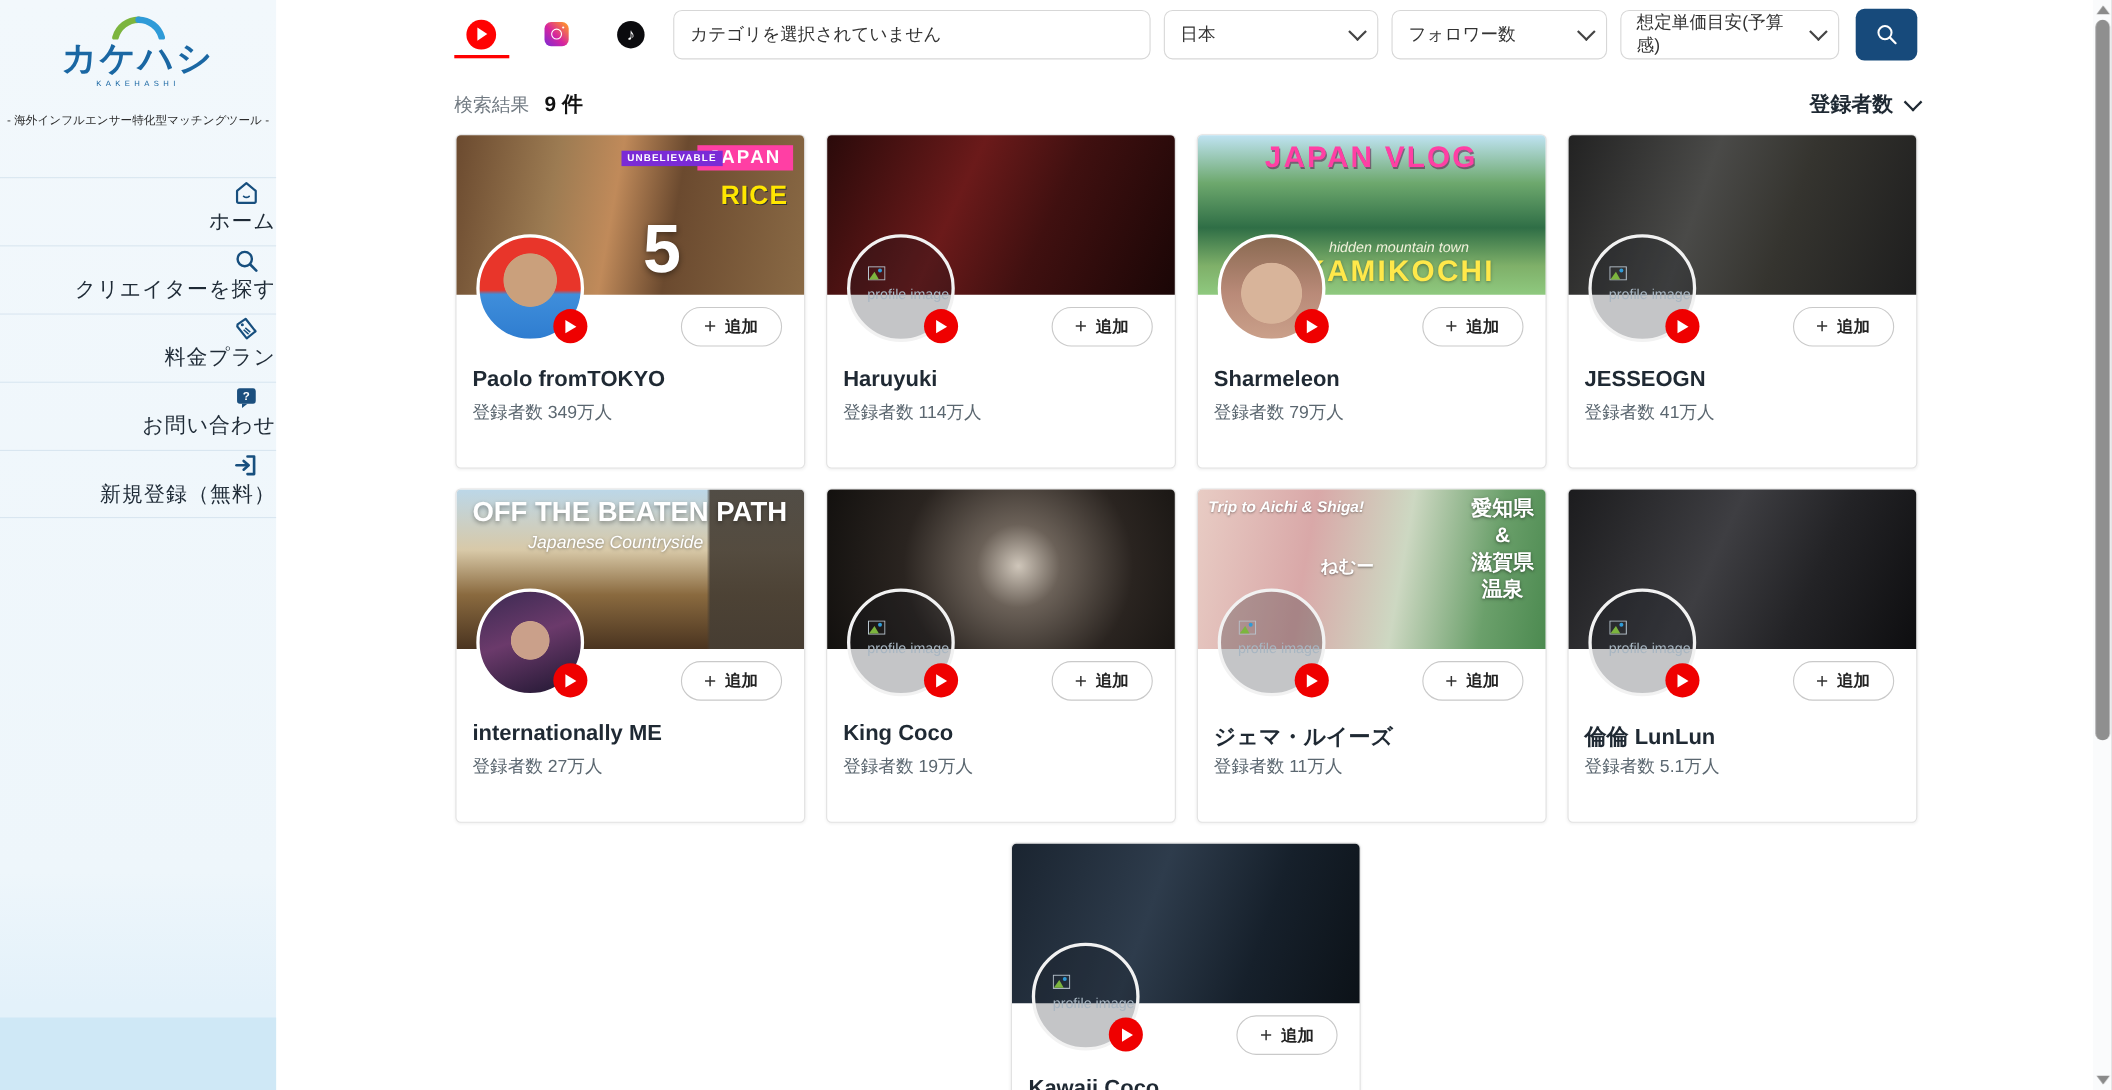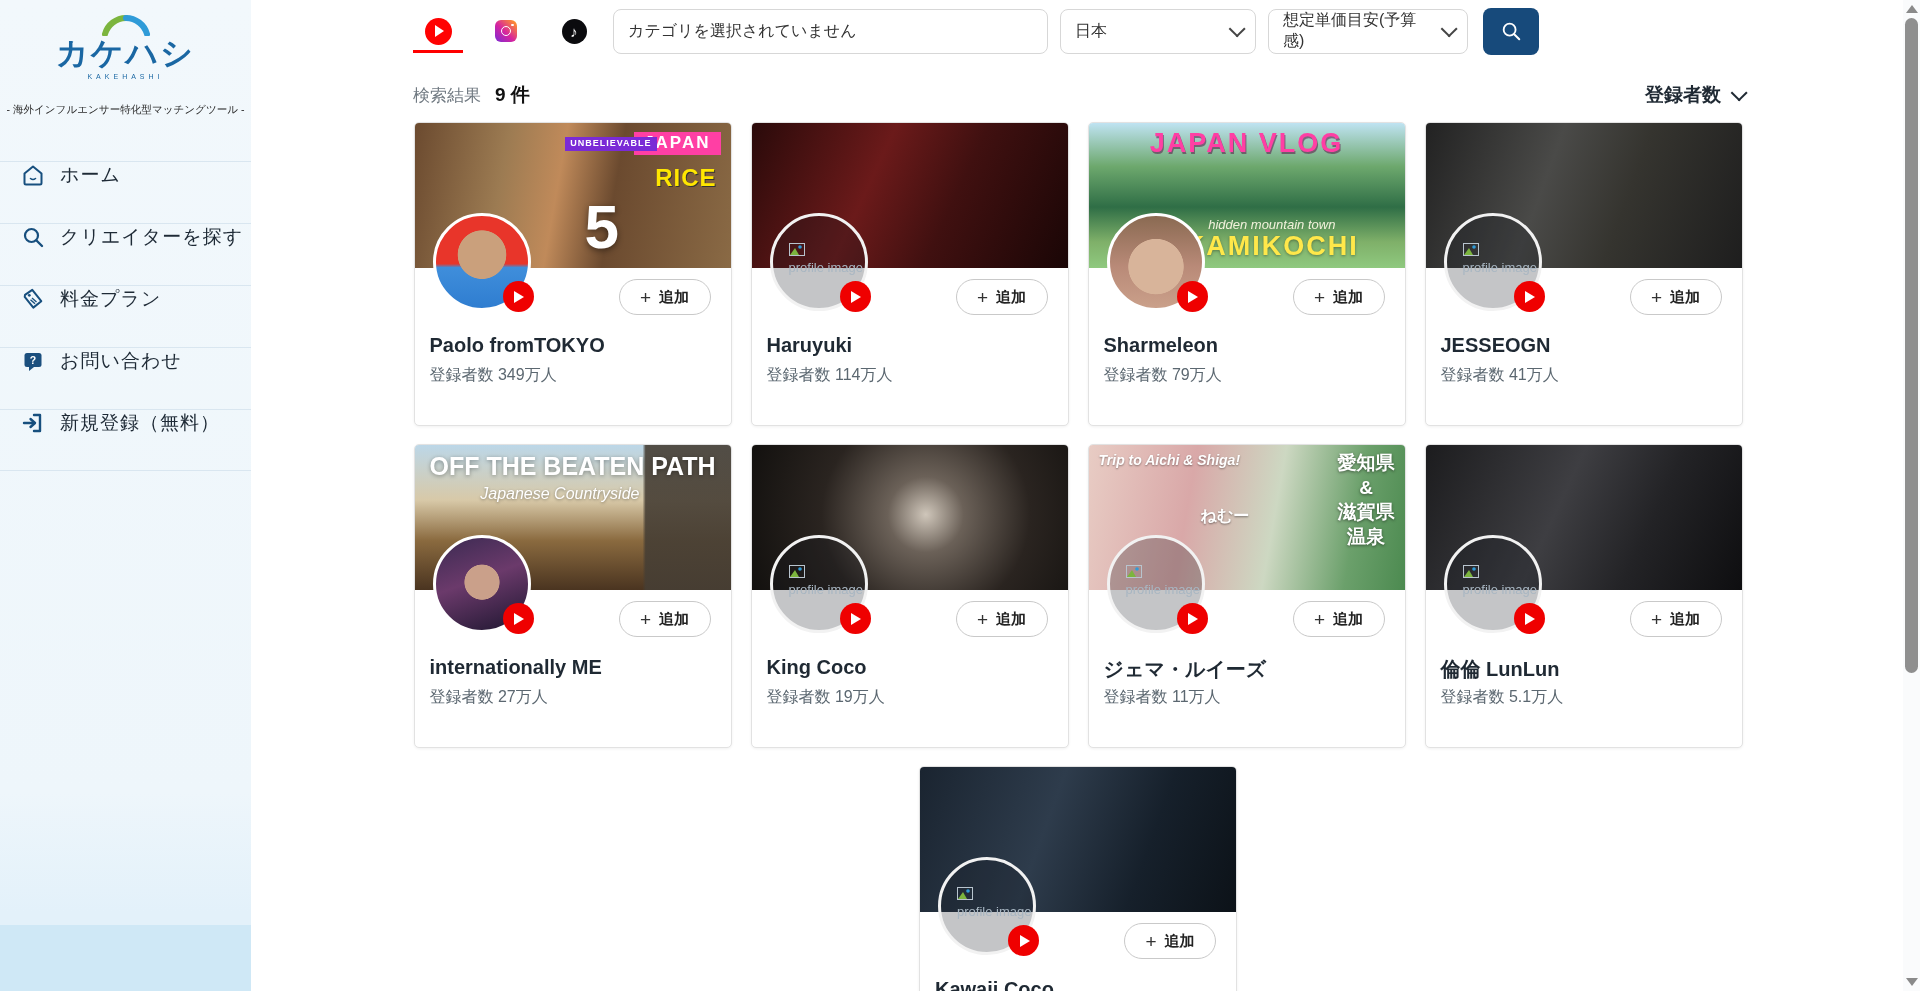--- a/index.html
+++ b/index.html
@@ -12,22 +12,22 @@
     z-index:5; }
   .sidebar-bottom-accent { position:absolute; left:0; bottom:0; width:251px; height:66px;
     background:#cfe8f6; }
   .logo-block { padding-top:14px; text-align:center; }
   .logo-arch { display:block; margin:0 auto; }
   .logo-text { font-size:32px; font-weight:bold; color:#1a67a3; letter-spacing:2px; line-height:1.1; }
   .logo-sub { font-size:7px; color:#1a67a3; letter-spacing:4px; margin-top:2px; }
   .tagline { margin-top:22px; font-size:11px; color:#2b2b2b; text-align:center; white-space:nowrap;
     transform:scale(.96); }
   .menu { margin-top:44px; }
-  .menu-item { height:62px; display:flex; align-items:flex-start; padding-left:20px;
-    border-top:1px solid #d9e6f0; cursor:pointer; }
+  .menu-item { height:62px; display:flex; align-items:flex-end; padding-left:20px;
+    border-top:1px solid #d9e6f0; cursor:pointer;flex-direction:column; }
   .menu-item:last-child { border-bottom:1px solid #d9e6f0; }
   .menu-icon { width:26px; height:26px; margin-right:14px; display:flex; align-items:center; justify-content:center; }
   .menu-label { font-size:19px; color:#1e2a36; letter-spacing:1px; }
 
   
   .main { position:absolute; left:251px; top:0; width:1669px; height:991px; background:#fff; }
   .content { position:absolute; left:162px; top:0; width:1330px; }
 
   
   .topbar { position:absolute; left:0; top:0; width:1330px; height:62px; display:flex; align-items:center; }
@@ -227,20 +227,24 @@
       <div class="tab">
         <span class="tk-circle">♪</span>
       </div>
 
       <input class="category-input" type="text" readonly="" value="カテゴリを選択されていません" style="">
 
       <div class="select sel-1">
         <span class="sel-label">日本</span>
         <span class="chev"></span>
       </div>
+      <div class="select sel-2">
+        <span class="sel-label">フォロワー数</span>
+        <span class="chev"></span>
+      </div>
       <div class="select sel-3">
         <span class="sel-label">想定単価目安(予算感)</span>
         <span class="chev"></span>
       </div>
 
       <button class="search-btn">
         <svg width="22" height="22" viewBox="0 0 24 24">
             <circle cx="10.5" cy="10.5" r="6.5" fill="none" stroke="#fff" stroke-width="2"></circle>
             <line x1="15.5" y1="15.5" x2="21" y2="21" stroke="#fff" stroke-width="2.2" stroke-linecap="round"></line>
           </svg>

